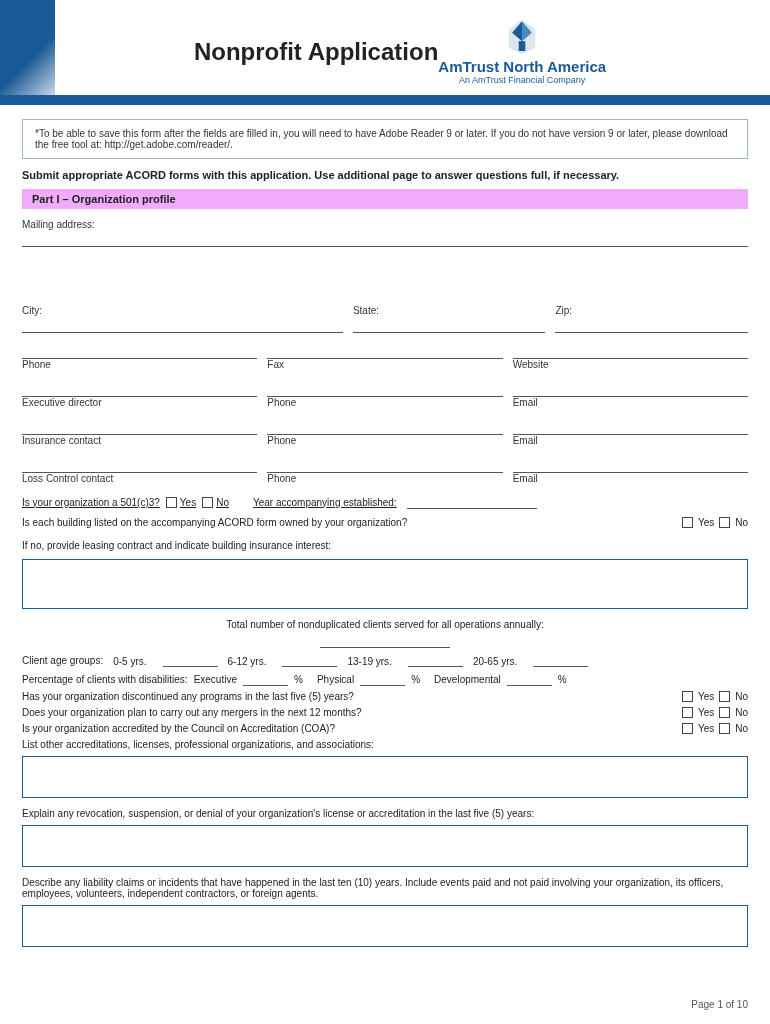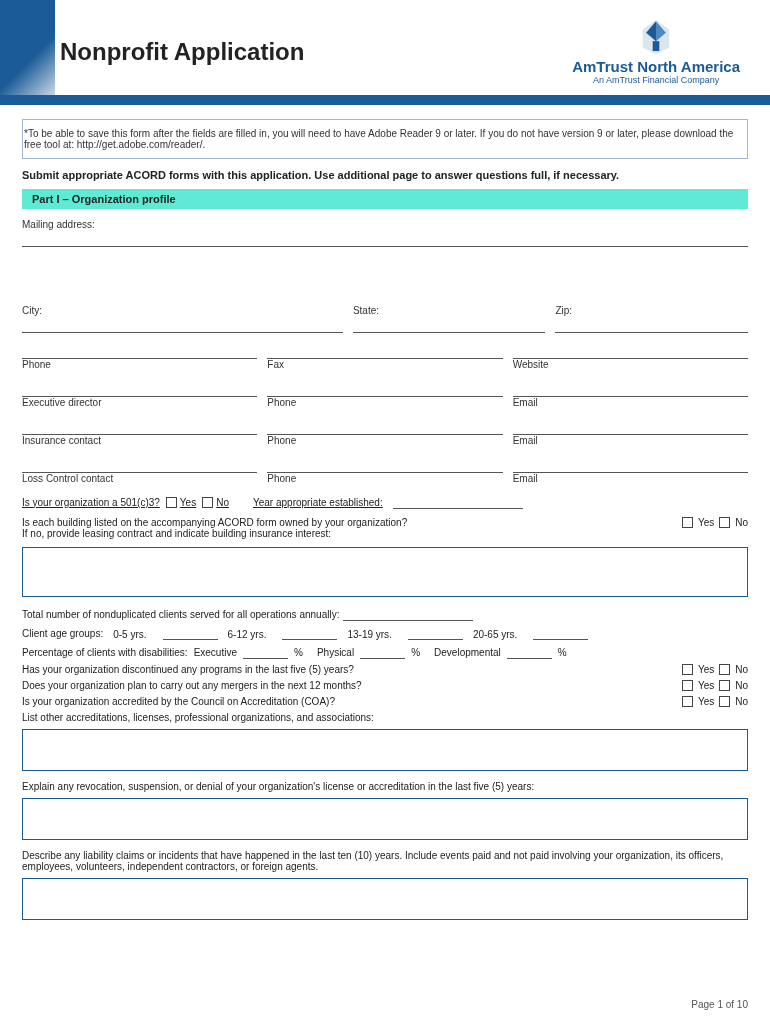--- a/index.html
+++ b/index.html
@@ -10,21 +10,21 @@
       color: #222;
       width: 770px;
       min-height: 1024px;
       position: relative;
     }
 
     
     .header {
       display: flex;
       align-items: center;
-      justify-content: space-between;
+      justify-content: center;
       padding: 18px 30px 10px 30px;
       border-bottom: 4px solid #1a5a96;
       position: relative;
     }
     .header-left-accent {
       position: absolute;
       left: 0; top: 0;
       width: 55px;
       height: 100%;
       background: linear-gradient(135deg, #1a5a96 60%, #c8d8e8 100%);
@@ -63,37 +63,37 @@
     
     .blue-bar {
       height: 6px;
       background: #1a5a96;
     }
 
     
     .notice-box {
       margin: 14px 22px 10px 22px;
       border: 1px solid #a0b8d0;
-      padding: 8px 1px;
+      padding: 8px 12px;
       font-size: 10px;
       color: #333;
       background: #fff;
     }
 
     
     .submit-line {
       margin: 8px 22px 6px 22px;
       font-size: 11px;
       font-weight: bold;
       color: #222;
     }
 
     
     .section-header {
-      background: #5eead4;
+      background: #f0abfc;
       padding: 4px 10px;
       font-size: 11px;
       font-weight: bold;
       color: #222;
       margin: 8px 22px 10px 22px;
     }
 
     
     .form-body {
       margin: 0 22px;
@@ -352,45 +352,45 @@
   <div class="checkbox-row" style="margin-top:6px;text-decoration:underline;">
     <span>Is your organization a 501(c)3?</span>
     <div class="checkbox-item">
       <div class="cb"></div>
       <span>Yes</span>
     </div>
     <div class="checkbox-item">
       <div class="cb"></div>
       <span>No</span>
     </div>
-    <span style="margin-left:18px;">Year appropriate established:</span>
+    <span style="margin-left:18px;">Year accompanying established:</span>
     <input class="inline-line" type="text" style="width: 130px; margin-left: 4px;">
   </div>
 
   
   <div style="margin-bottom:4px;">
     <div style="display:flex; align-items:center; justify-content:space-between; font-size:10px;">
       <span>Is each building listed on the accompanying ACORD form owned by your organization?</span>
       <div style="display:flex; align-items:center; gap:5px; margin-left:10px; flex-shrink:0;">
         <div class="cb"></div>
         <span>Yes</span>
         <div class="cb"></div>
         <span>No</span>
       </div>
     </div>
-    <div style="font-size:10px; margin-top:0;">
+    <div style="font-size:10px; margin-top:12px;">
       <span>If no, provide leasing contract and indicate building insurance interest:</span>
     </div>
   </div>
 
   
   <textarea class="text-area-box" style=""></textarea>
 
   
-  <div style="font-size:10px; margin-bottom:5px; display:flex; align-items:center; gap:4px;">
+  <div style="font-size:10px; margin-bottom:5px; display:flex; align-items:center; gap:4px;flex-direction:column;">
     <span>Total number of nonduplicated clients served for all operations annually:</span>
     <input class="inline-line" type="text" style="width: 130px;">
   </div>
 
   
   <div class="age-row">
     <span>Client age groups:</span>
     <div class="age-field">
       <span>0-5 yrs.</span>
       <input class="age-line" type="text" style="">

